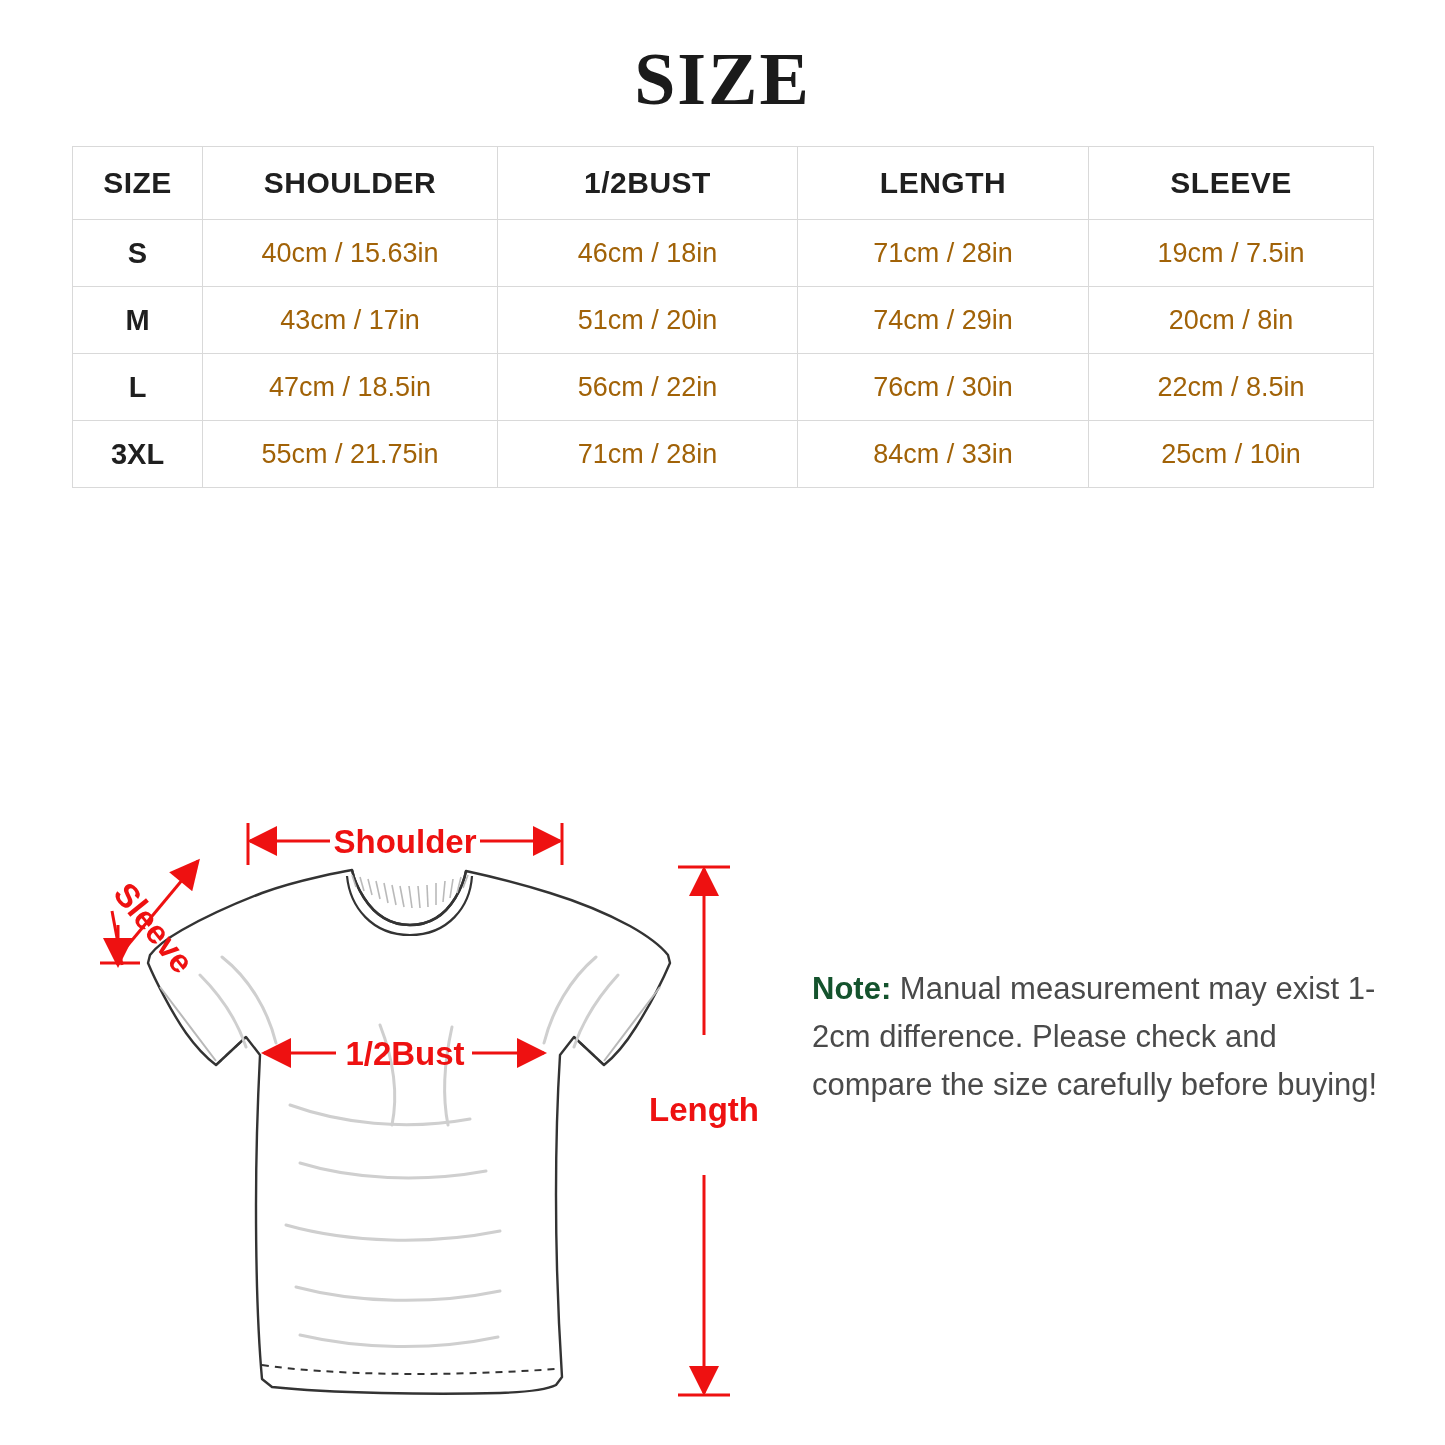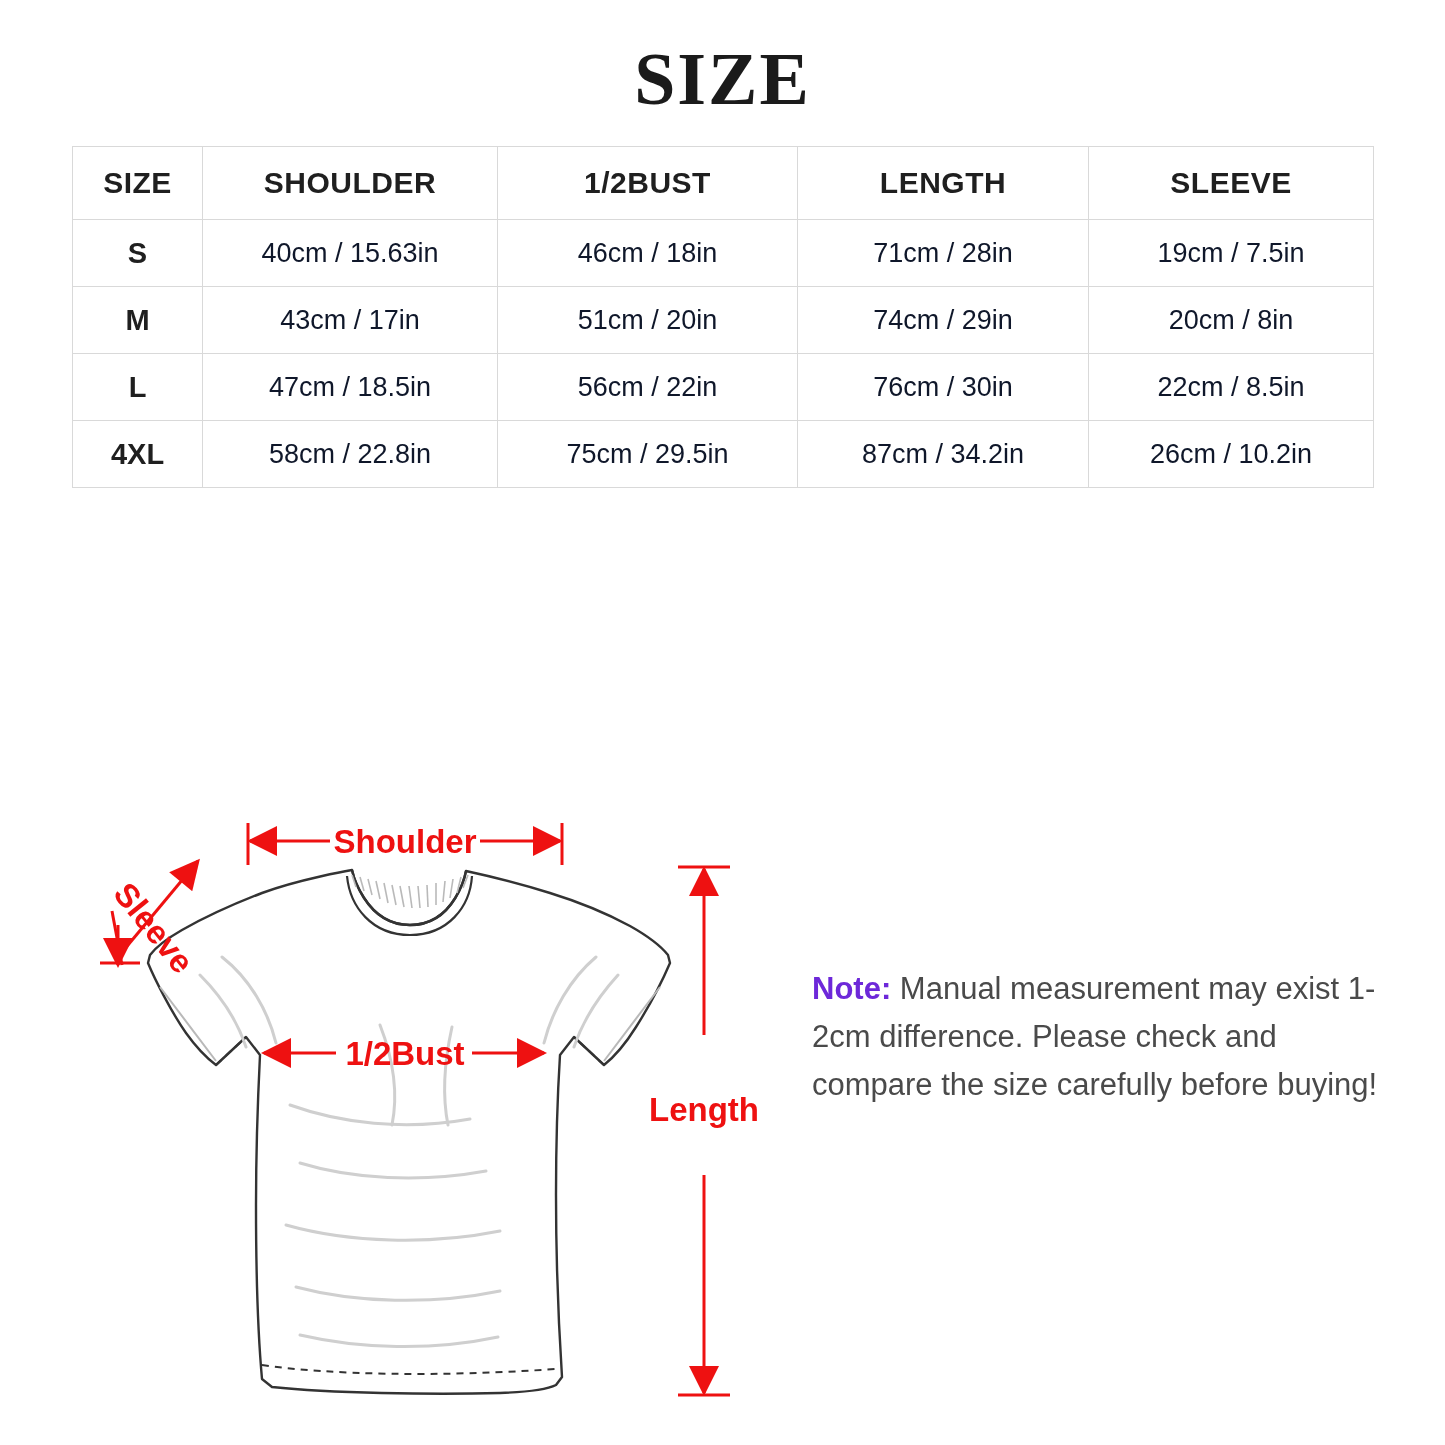--- a/index.html
+++ b/index.html
@@ -49,21 +49,21 @@
   table.size-table th {
     height: 70px;
     font-size: 30px;
     font-weight: bold;
     color: #1f1f1f;
     letter-spacing: 0.5px;
   }
   table.size-table td {
     height: 64px;
     font-size: 27px;
-    color: #0f172a;
+    color: #a16207;
   }
   table.size-table td.size-cell {
     font-weight: bold;
     font-size: 29px;
     color: #1f1f1f;
   }
   col.c-size   { width: 130px; }
   col.c-shoulder { width: 295px; }
   col.c-bust   { width: 300px; }
   col.c-length { width: 291px; }
@@ -84,21 +84,21 @@
   .note {
     position: absolute;
     left: 812px;
     top: 965px;
     width: 580px;
     font-size: 31px;
     line-height: 1.55;
     color: #4a4a4a;
   }
   .note b {
-    color: #6d28d9;
+    color: #14532d;
     font-weight: bold;
   }
 </style>
 </head>
 <body>
 
 <div class="page">
 
   <div class="title">SIZE</div>
 
@@ -136,25 +136,25 @@
           <td>20cm / 8in</td>
         </tr>
         <tr>
           <td class="size-cell">L</td>
           <td>47cm / 18.5in</td>
           <td>56cm / 22in</td>
           <td>76cm / 30in</td>
           <td>22cm / 8.5in</td>
         </tr>
         <tr>
-          <td class="size-cell">4XL</td>
-          <td>58cm / 22.8in</td>
-          <td>75cm / 29.5in</td>
-          <td>87cm / 34.2in</td>
-          <td>26cm / 10.2in</td>
+          <td class="size-cell">3XL</td>
+          <td>55cm / 21.75in</td>
+          <td>71cm / 28in</td>
+          <td>84cm / 33in</td>
+          <td>25cm / 10in</td>
         </tr>
       </tbody>
     </table>
   </div>
 
   <div class="diagram">
     <svg width="1445" height="670" viewBox="0 0 1445 670" xmlns="http://www.w3.org/2000/svg">
       <defs>
         <marker id="arrR" markerWidth="12" markerHeight="12" refX="9" refY="5" orient="auto">
           <path d="M0,0 L10,5 L0,10 z" fill="#ee1111"></path>

